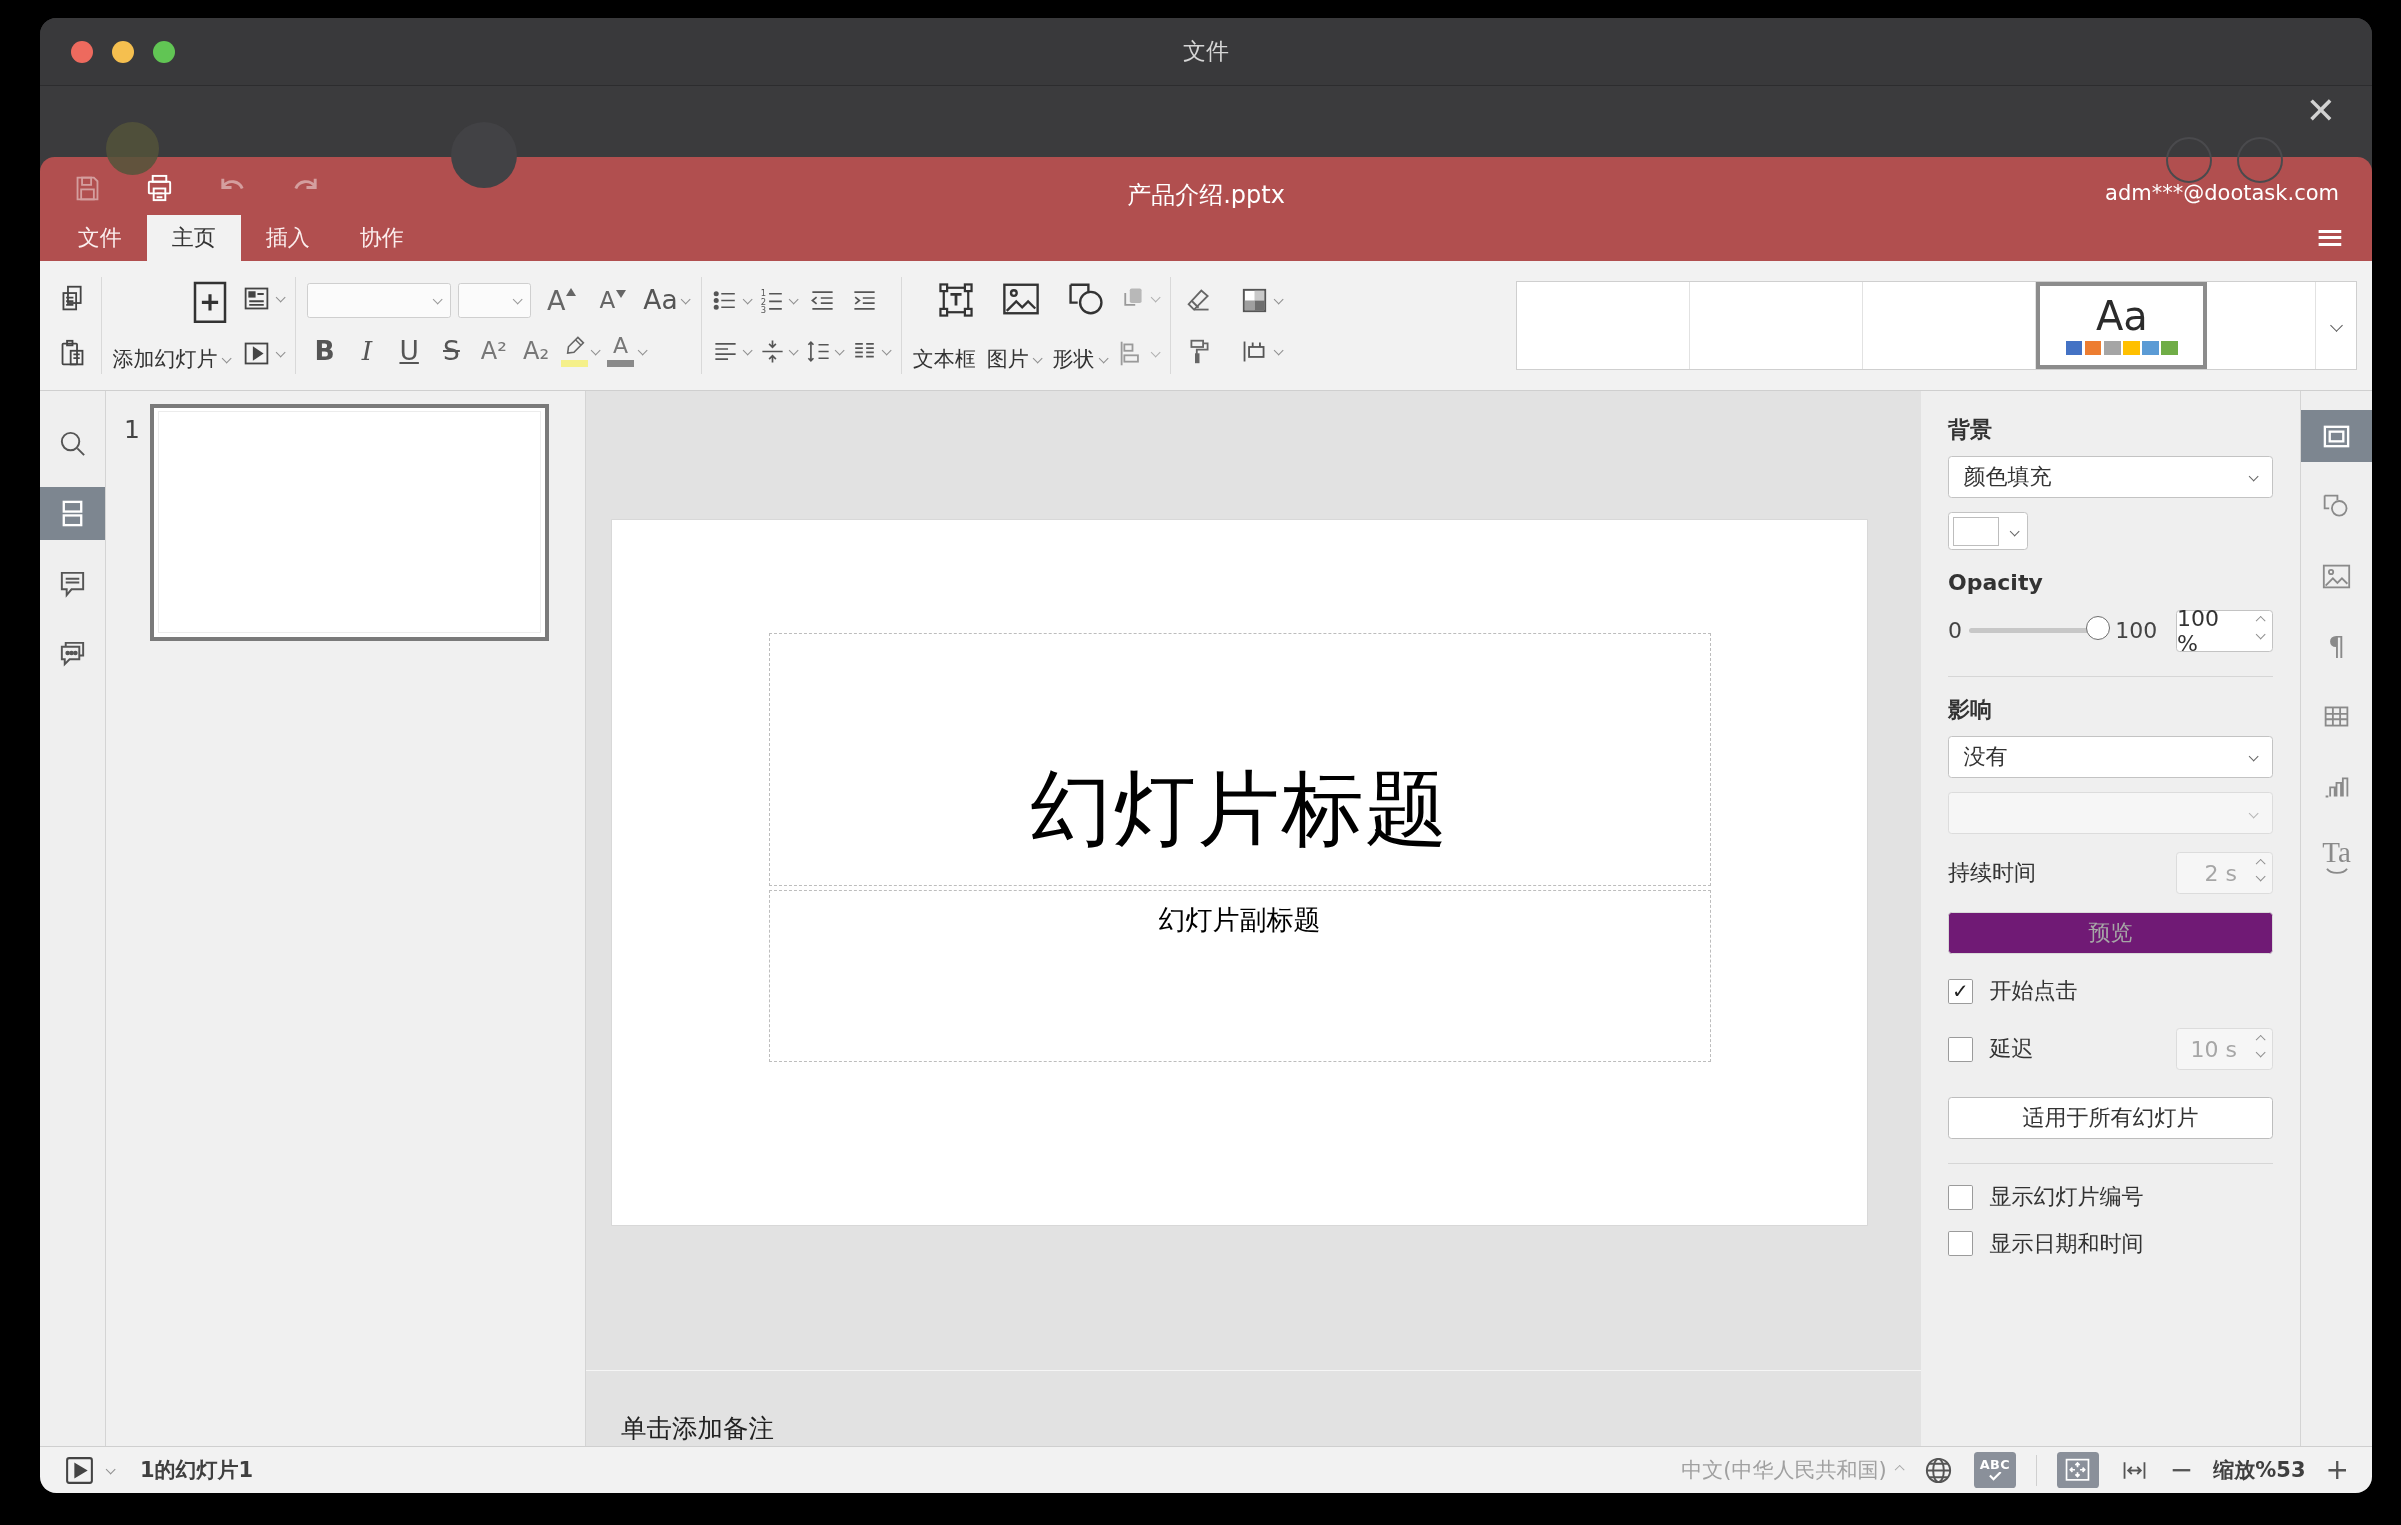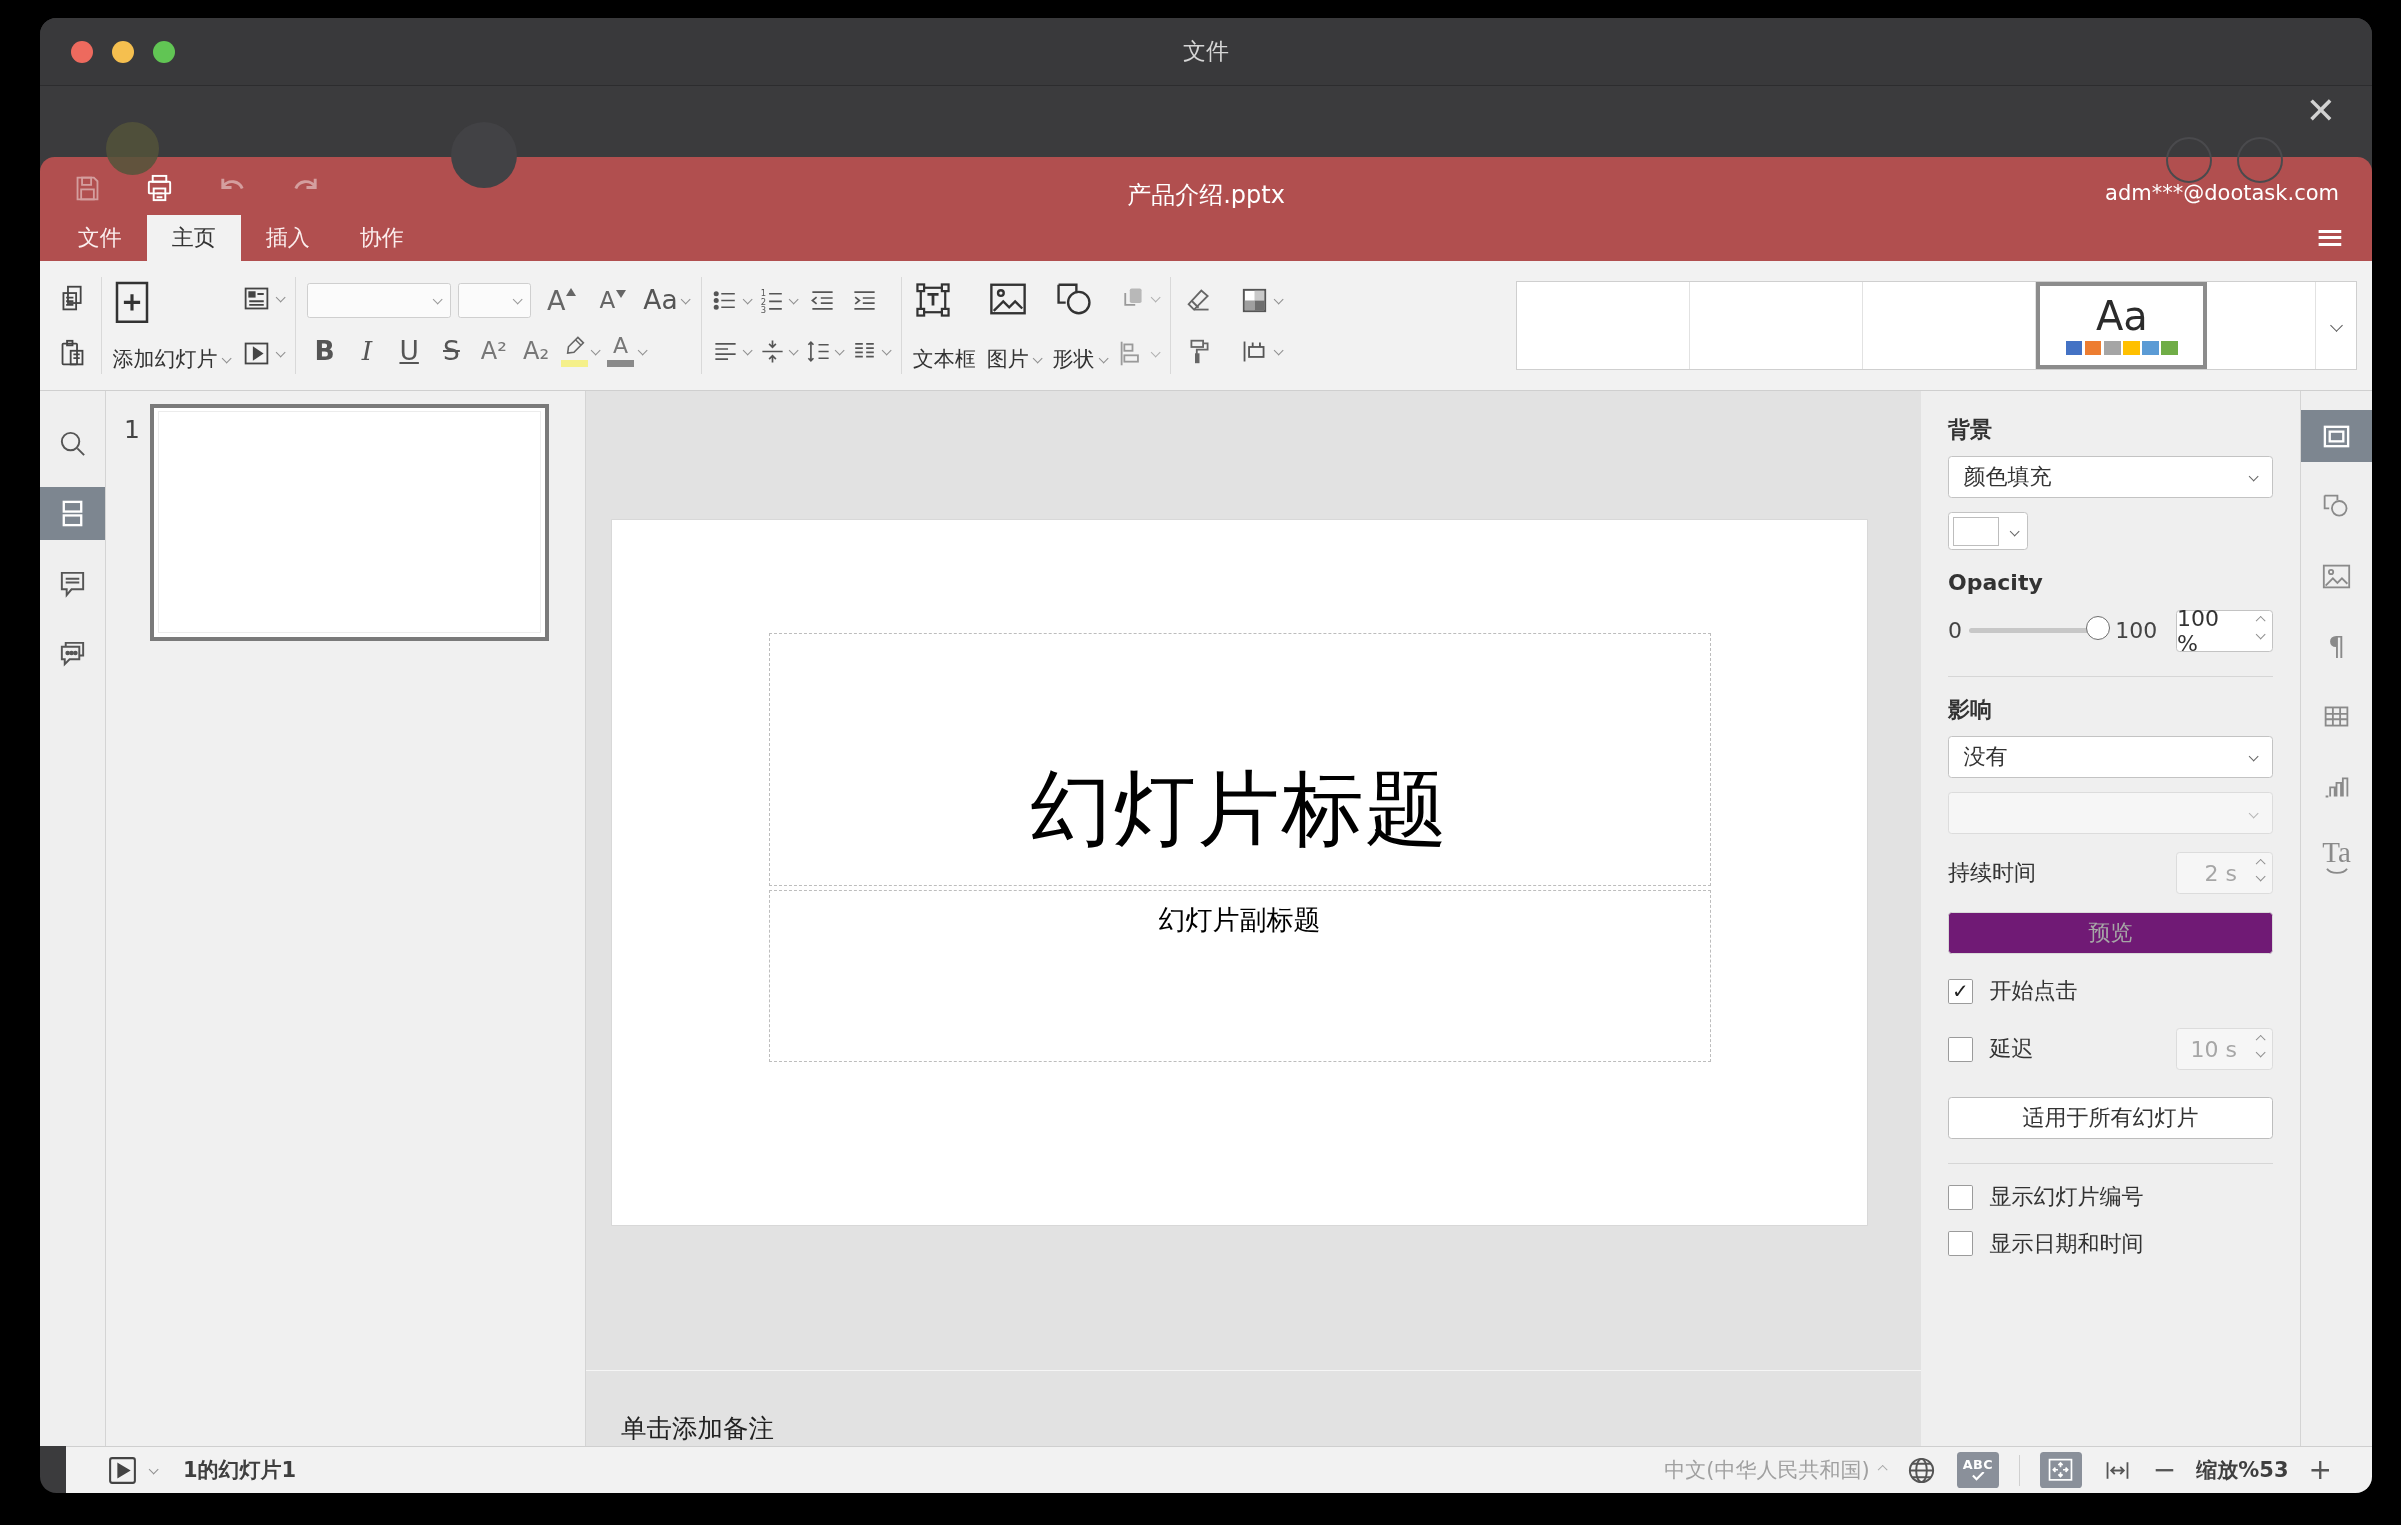--- a/index.html
+++ b/index.html
@@ -35,21 +35,21 @@
   .tab.active { background:#f2f2f2; color:#333; }
   .menu-btn { position:absolute; right:27px; top:3.6px; color:#fff; font-size:36px; line-height:1; }
 
   
   .toolbar { height:130px; flex:none; background:#f2f2f2; border-bottom:0.9px solid #cfcfcf;
              display:flex; align-items:center; padding:0 14.6px; gap:11px; color:#444; }
   .vsep { width:0.9px; height:97px; background:#d9d9d9; flex:none; }
   .tgroup { display:flex; flex-direction:column; justify-content:space-between; height:95px; }
   .trow { display:flex; align-items:center; gap:7.3px; height:44px; }
   .tbtn { display:flex; align-items:center; justify-content:center; gap:4.6px; min-width:35px; height:40px; color:#444; }
-  .tallbtn { display:flex; flex-direction:column; align-items:flex-start; justify-content:space-between; height:95px; padding-top:1.8px; }
+  .tallbtn { display:flex; flex-direction:column; align-items:flex-end; justify-content:space-between; height:95px; padding-top:1.8px; }
   .tallbtn .lbl { font-size:21px; color:#333; display:flex; align-items:center; gap:5.5px; }
   .letter { font-size:26.5px; color:#555; line-height:1; }
   .b { font-weight:bold; } .i { font-style:italic; font-family:"DejaVu Serif",serif; }
   .u { text-decoration:underline; } .s { text-decoration:line-through; }
   .supsub { font-size:24px; color:#777; }
   .combo { height:35px; background:#fbfbfb; border:0.9px solid #cfcfcf; border-radius:2.7px; position:relative; }
   .combo .chev { position:absolute; right:9px; top:12px; color:#999; }
   .combo.font-name { width:144px; } .combo.font-size { width:73px; }
   .chev { width:9px; height:9px; border-right:1.8px solid currentColor; border-bottom:1.8px solid currentColor;
           transform:rotate(45deg); display:inline-block; flex:none; }
@@ -135,21 +135,21 @@
   
   .right-strip { width:71px; flex:none; background:#efefef; display:flex; flex-direction:column;
                  align-items:center; padding-top:19px; }
   .rs-btn { width:71px; height:52px; display:flex; align-items:center; justify-content:center;
             color:#8a8a8a; margin-bottom:18px; flex:none; }
   .rs-btn.active { background:#7d8690; color:#fff; }
   .rs-glyph { font-size:27px; line-height:1; }
 
   
   .statusbar { height:47px; flex:none; background:#f2f2f2; border-top:0.9px solid #cfcfcf;
-               display:flex; align-items:center; padding:0 40px; font-size:21px; color:#555;margin-left:26px; }
+               display:flex; align-items:center; padding:0 23px; font-size:21px; color:#555; }
   .ss-left { display:flex; align-items:center; gap:11px; }
   .slide-info { font-weight:bold; color:#3f3f3f; margin-left:14.6px; }
   .ss-right { margin-left:auto; display:flex; align-items:center; gap:20px; }
   .lang { color:#a0a0a0; display:flex; align-items:center; gap:9px; }
   .mini-box { width:42px; height:36px; background:#8a909a; border-radius:3.6px; color:#fff;
               display:flex; flex-direction:column; align-items:center; justify-content:center; line-height:1; }
   .abc-txt { font-size:12.8px; font-weight:bold; letter-spacing:0.5px; }
   .ssep { width:0.9px; height:31px; background:#d0d0d0; }
   .zoom-label { font-weight:bold; color:#3f3f3f; }
   .pm { font-size:28px; color:#555; line-height:1; }

